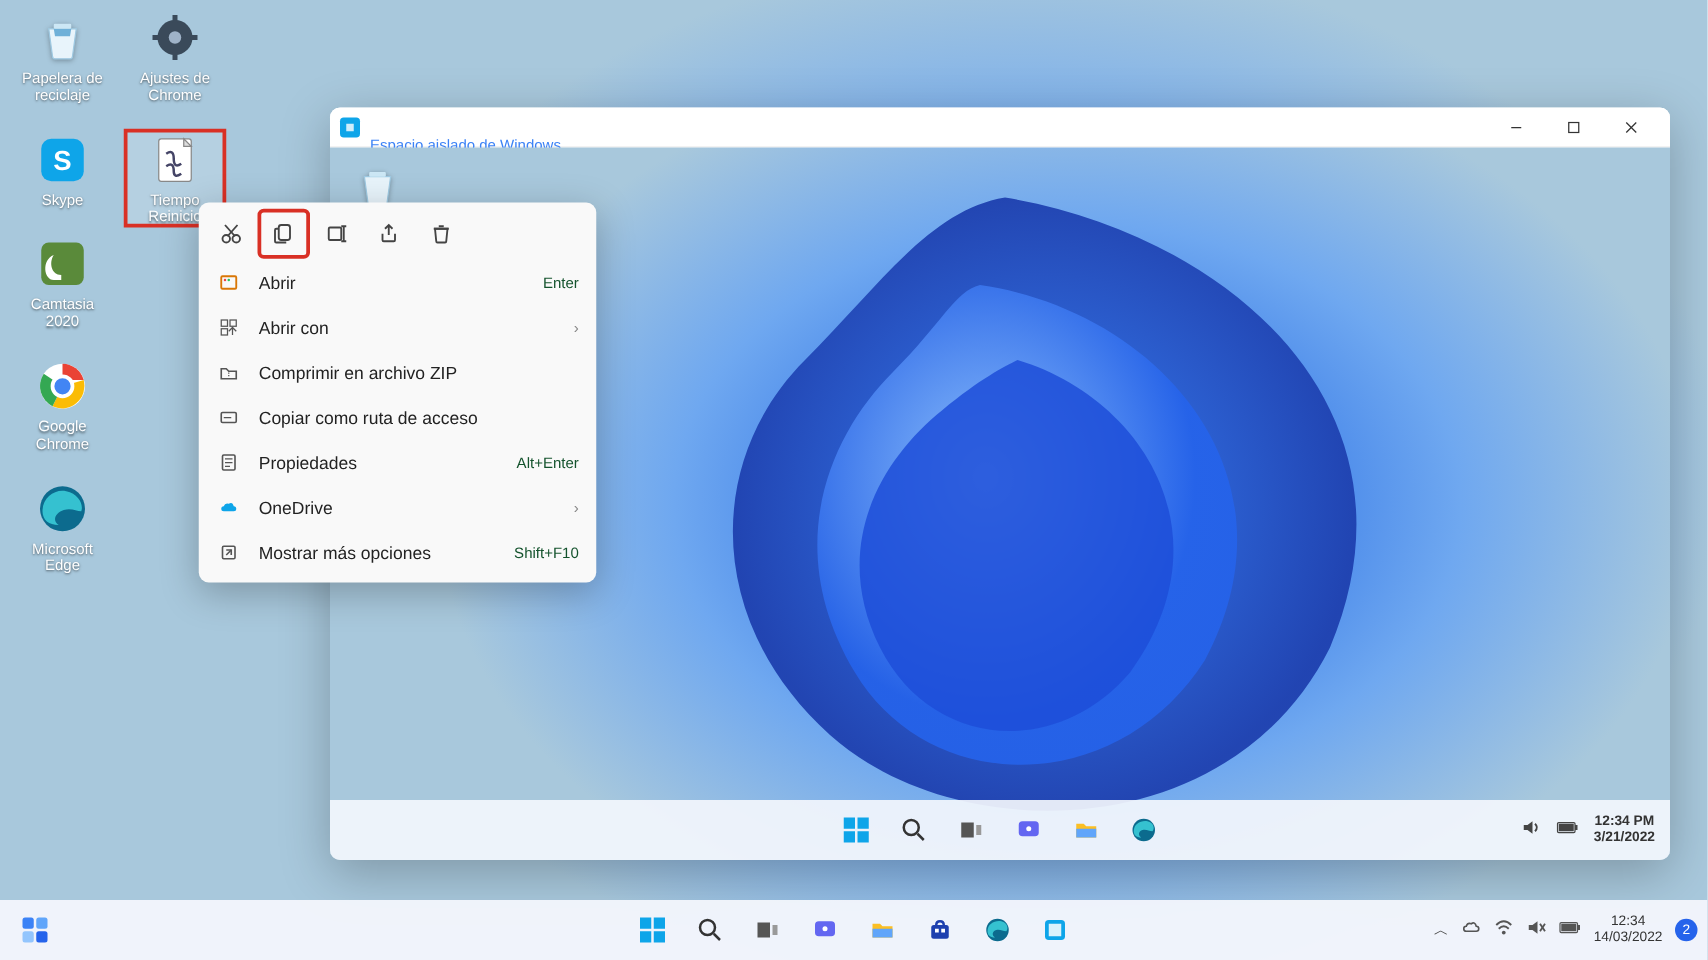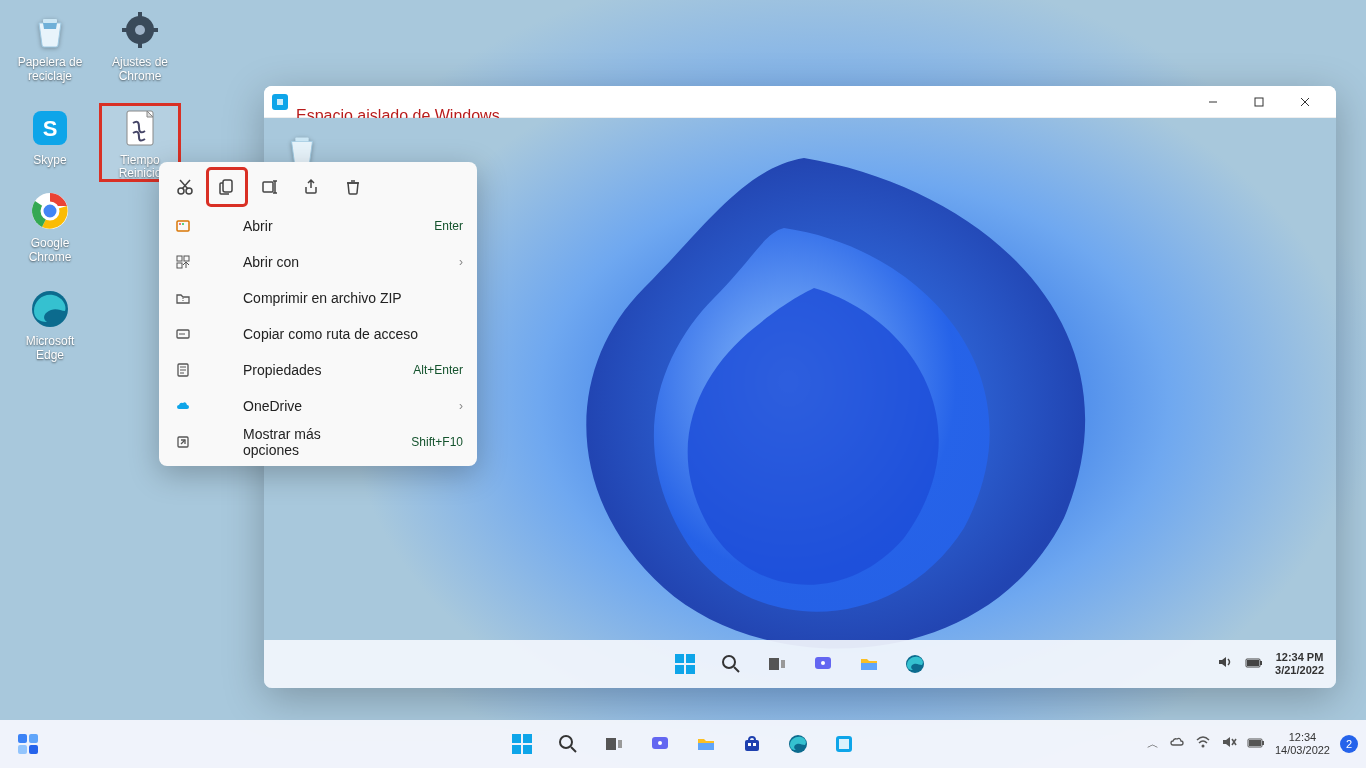--- a/index.html
+++ b/index.html
@@ -15,40 +15,40 @@
   .icon-col { display: flex; flex-direction: column; gap: 20px; }
   .di { width: 80px; display: flex; flex-direction: column; align-items: center; text-align: center; cursor: pointer; }
   .di .iconbox { width: 48px; height: 48px; display: flex; align-items: center; justify-content: center; }
   .di .label { color: #fff; font-size: 12px; text-shadow: 0 1px 2px rgba(0,0,0,.6); margin-top: 2px; line-height: 1.15; }
   .di.selected { outline: 3px solid #d93025; outline-offset: -2px; background: rgba(255,255,255,.15); }
   
   
   .sandbox-window { position: absolute; top: 86px; left: 264px; width: 1072px; height: 602px; background: #fff; border-radius: 8px; box-shadow: 0 10px 40px rgba(0,0,0,.25); overflow: hidden; }
   .titlebar { height: 32px; display: flex; align-items: center; padding: 0 8px; background: #fff; border-bottom: 1px solid #eee; }
   .titlebar .app-icon { width: 16px; height: 16px; background: #0ea5e9; border-radius: 3px; margin-right: 8px; display:flex;align-items:center;justify-content:center; }
-  .titlebar .title { font-size: 16px; color: #b91c1c; flex: 1; margin-top: 28px; }
+  .titlebar .title { font-size: 12px; color: #3b82f6; flex: 1; margin-top: 28px; }
   .win-controls { display: flex; }
   .win-controls .btn { width: 46px; height: 32px; display: flex; align-items: center; justify-content: center; cursor: pointer; color:#555; }
   .sandbox-content { position: relative; width: 100%; height: calc(100% - 32px); background: radial-gradient(ellipse 700px 500px at 55% 50%, #1e5bd6 0%, #3b7de8 22%, #6fa8f0 45%, #a8c8dc 72%); }
   .sandbox-recycle { position: absolute; top: 10px; left: 10px; width: 60px; display:flex; flex-direction:column; align-items:center; }
   .sandbox-recycle .iconbox { width:44px; height:44px; }
   
   
   .inner-taskbar { position: absolute; bottom: 0; left: 0; right: 0; height: 48px; background: rgba(243,246,252,.92); display: flex; align-items: center; justify-content: center; }
   .inner-taskbar .center { display: flex; gap: 6px; }
   .tb-btn { width: 40px; height: 40px; display: flex; align-items: center; justify-content: center; border-radius: 4px; cursor:pointer; }
   .inner-taskbar .right { position: absolute; right: 12px; display: flex; align-items: center; gap: 12px; }
   .inner-time { font-size: 11px; color: #333; text-align: center; line-height: 1.2; font-weight: bold; }
   
   
   .context-menu { position: absolute; top: 162px; left: 159px; width: 318px; background: #f9f9f9; border-radius: 8px; box-shadow: 0 8px 30px rgba(0,0,0,.25); padding-bottom: 6px; }
   .cm-toolbar { display: flex; gap: 2px; padding: 6px 6px 2px 6px; }
   .cm-tool { width: 40px; height: 38px; display: flex; align-items: center; justify-content: center; border-radius: 4px; cursor:pointer; color:#444; }
   .cm-tool.highlight { outline: 3px solid #d93025; outline-offset: -2px; }
-  .cm-item { display: flex; align-items: center; height: 36px; padding: 0 14px; cursor: pointer; font-size: 14px; color: #222; gap: 36px; }
+  .cm-item { display: flex; align-items: center; height: 36px; padding: 0 14px; cursor: pointer; font-size: 14px; color: #222; }
   .cm-item .mi-icon { width: 20px; height: 20px; margin-right: 14px; display:flex;align-items:center;justify-content:center; color:#555; }
   .cm-item .mi-label { flex: 1; }
   .cm-item .mi-accel { font-size: 12px; color: #14532d; }
   .cm-item .mi-chevron { color: #888; font-size: 12px; }
   
   
   .host-taskbar { position: absolute; bottom: 0; left: 0; right: 0; height: 48px; background: rgba(243,246,252,.95); display:flex; align-items:center; }
   .host-taskbar .left { position:absolute; left:8px; }
   .host-taskbar .center { position:absolute; left:50%; transform:translateX(-50%); display:flex; gap:6px; }
   .host-taskbar .right { position:absolute; right:8px; display:flex; align-items:center; gap:10px; }
@@ -95,20 +95,29 @@
         <div class="label">Papelera de reciclaje</div>
       </div>
       <div class="di">
         <div class="iconbox">
           <svg width="42" height="42" viewBox="0 0 42 42">
               <rect x="4" y="4" width="34" height="34" rx="8" fill="#0ea5e9"></rect>
               <text x="21" y="29" font-size="22" font-weight="600" fill="#fff" text-anchor="middle">S</text>
             </svg>
         </div>
         <div class="label">Skype</div>
+      </div>
+      <div class="di">
+        <div class="iconbox">
+          <svg width="42" height="42" viewBox="0 0 42 42">
+              <rect x="4" y="4" width="34" height="34" rx="6" fill="#5a8a3a"></rect>
+              <path d="M14 14 C10 20 12 30 20 30 L20 34 L14 34 C6 34 4 18 14 14 Z" fill="#fff"></path>
+            </svg>
+        </div>
+        <div class="label">Camtasia 2020</div>
       </div>
       <div class="di">
         <div class="iconbox">
           <svg width="42" height="42" viewBox="0 0 42 42">
               <circle cx="21" cy="21" r="18" fill="#fff"></circle>
               <path d="M21 3 A18 18 0 0 1 38 16 L21 16 Z" fill="#ea4335"></path>
               <path d="M38 16 A18 18 0 0 1 13 37 L21 21 Z" fill="#fbbc05"></path>
               <path d="M13 37 A18 18 0 0 1 6 11 L21 21 Z" fill="#34a853"></path>
               <circle cx="21" cy="21" r="8" fill="#4285f4"></circle>
               <circle cx="21" cy="21" r="8" fill="none" stroke="#fff" stroke-width="3"></circle>

